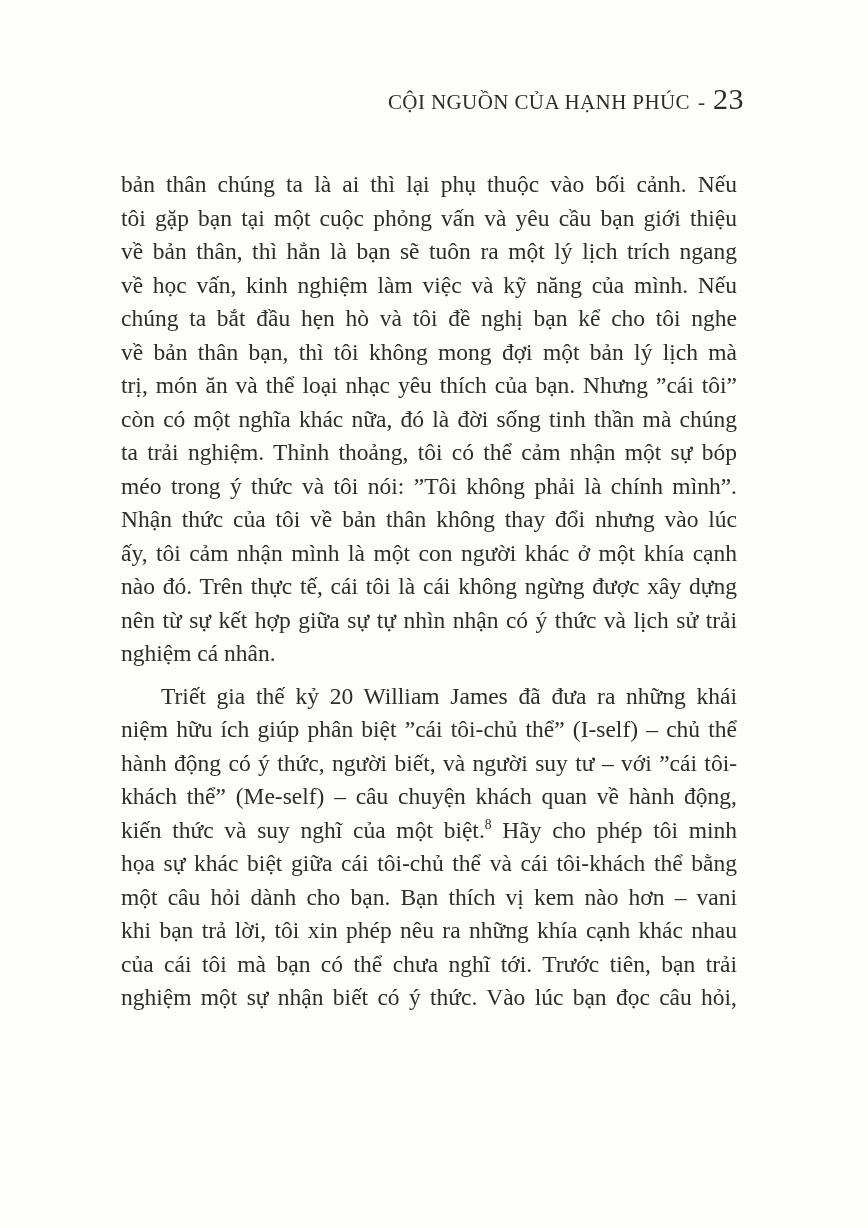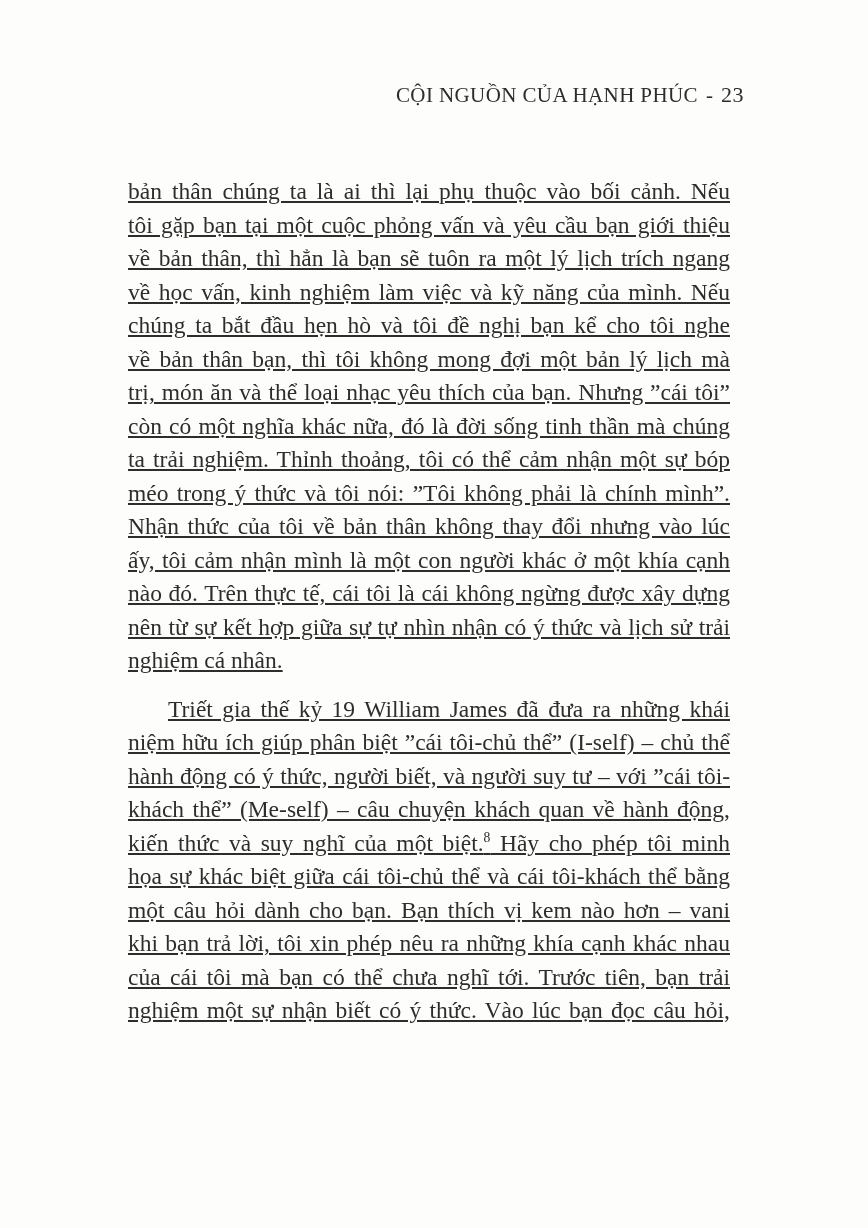--- a/index.html
+++ b/index.html
@@ -36,31 +36,31 @@
   }
   .running-title {
     font-size: 21px;
     letter-spacing: 0.4px;
     font-weight: 400;
   }
   .header-sep {
     font-size: 21px;
   }
   .page-number {
-    font-size: 22px;
+    font-size: 30px;
     letter-spacing: 0.5px;
   }
   
   .page-body {
     position: absolute;
     top: 160px;
     left: 113px;
     right: 123px;
   }
-  .para { margin: 15px; text-decoration: underline; }
+  .para { margin: 8px; }
   .para + .para { margin-top: 9px; }
   .line {
     font-size: 23.5px;
     line-height: 33.5px;
     text-align: justify;
     text-align-last: justify;
     white-space: normal;
   }
   .line.flush-last {
     text-align-last: left;
@@ -99,21 +99,21 @@
       <div class="line">ta trải nghiệm. Thỉnh thoảng, tôi có thể cảm nhận một sự bóp</div>
       <div class="line">méo trong ý thức và tôi nói: ”Tôi không phải là chính mình”.</div>
       <div class="line">Nhận thức của tôi về bản thân không thay đổi nhưng vào lúc</div>
       <div class="line">ấy, tôi cảm nhận mình là một con người khác ở một khía cạnh</div>
       <div class="line">nào đó. Trên thực tế, cái tôi là cái không ngừng được xây dựng</div>
       <div class="line">nên từ sự kết hợp giữa sự tự nhìn nhận có ý thức và lịch sử trải</div>
       <div class="line flush-last">nghiệm cá nhân.</div>
     </div>
 
     <div class="para para-indent">
-      <div class="line">Triết gia thế kỷ 19 William James đã đưa ra những khái</div>
+      <div class="line">Triết gia thế kỷ 20 William James đã đưa ra những khái</div>
       <div class="line">niệm hữu ích giúp phân biệt ”cái tôi-chủ thể” (I-self) – chủ thể</div>
       <div class="line">hành động có ý thức, người biết, và người suy tư – với ”cái tôi-</div>
       <div class="line">khách thể” (Me-self) – câu chuyện khách quan về hành động,</div>
       <div class="line"><span>kiến thức và suy nghĩ của một biệt.</span><sup class="fnref">8</sup><span> Hãy cho phép tôi minh</span></div>
       <div class="line">họa sự khác biệt giữa cái tôi-chủ thể và cái tôi-khách thể bằng</div>
       <div class="line">một câu hỏi dành cho bạn. Bạn thích vị kem nào hơn – vani</div>
       <div class="line">khi bạn trả lời, tôi xin phép nêu ra những khía cạnh khác nhau</div>
       <div class="line">của cái tôi mà bạn có thể chưa nghĩ tới. Trước tiên, bạn trải</div>
       <div class="line">nghiệm một sự nhận biết có ý thức. Vào lúc bạn đọc câu hỏi,</div>
     </div>

